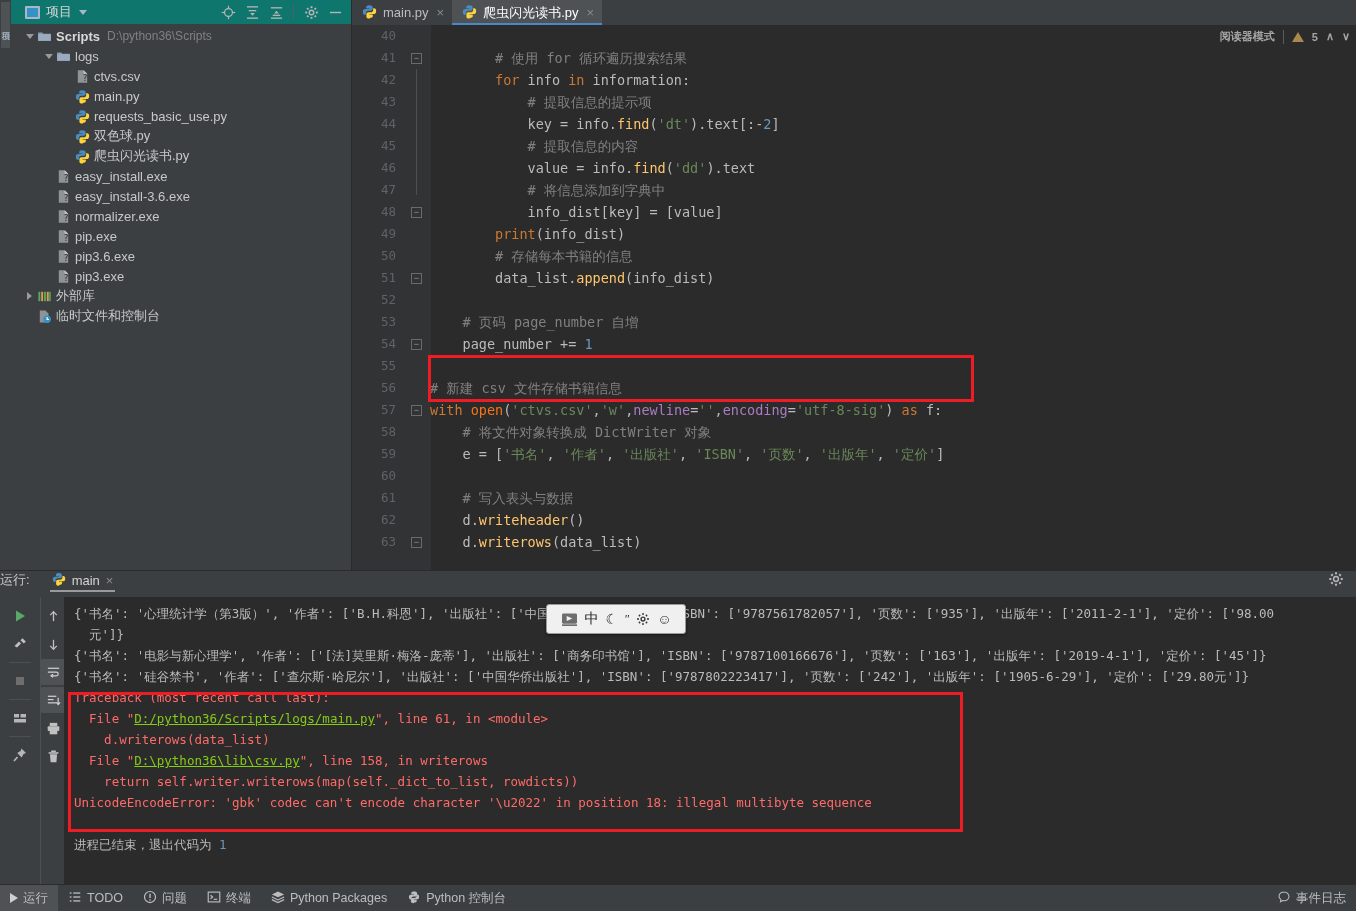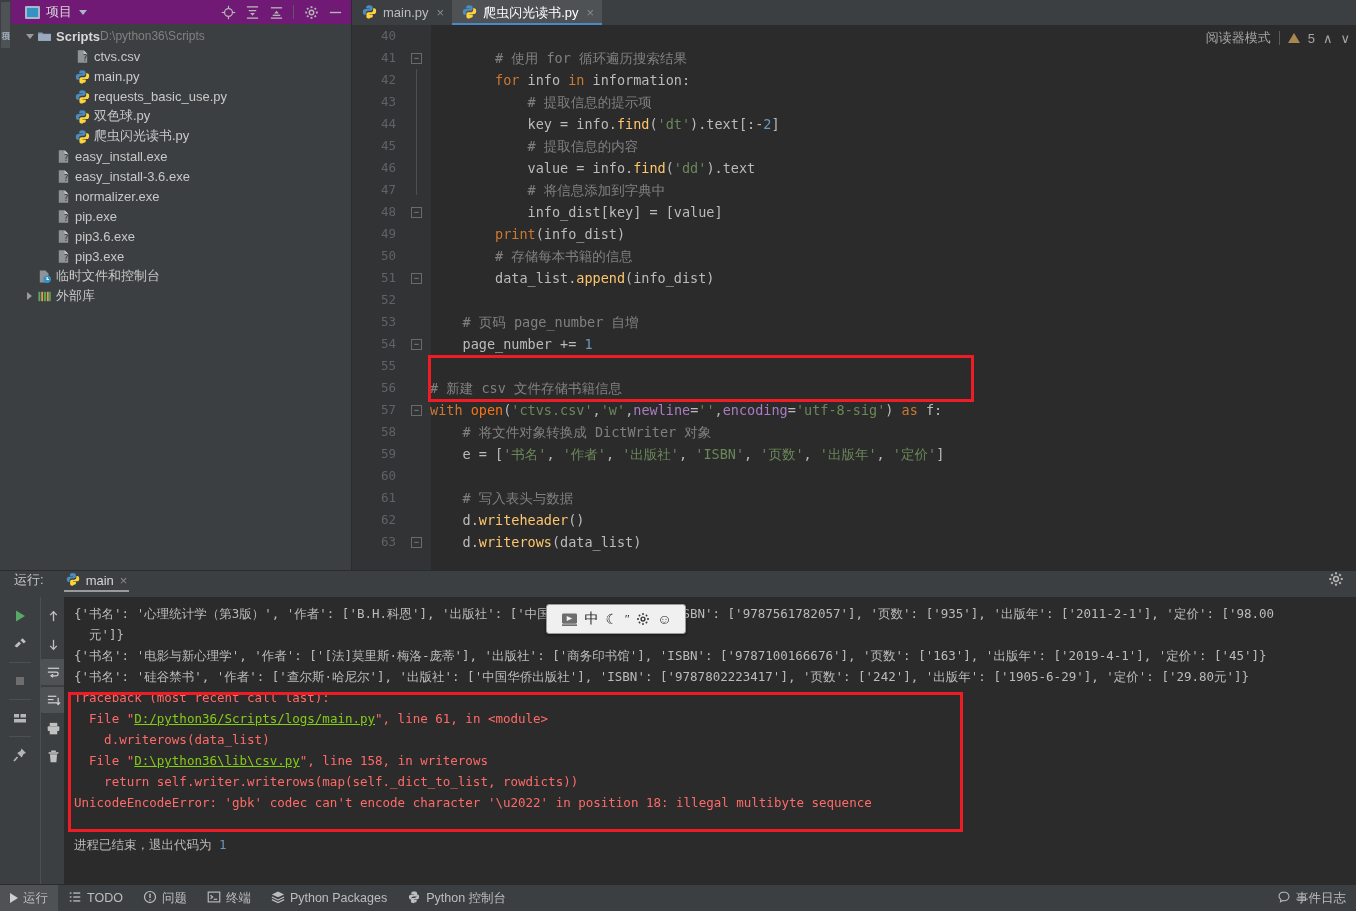--- a/index.html
+++ b/index.html
@@ -24,21 +24,21 @@
     background:#4e5254;text-align:center;overflow:hidden;line-height:9px;
   }
 
   
   .project-panel{
     position:absolute;left:11px;top:0;width:340px;height:570px;
     background:#3c3f41;border-right:1px solid #2b2b2b;
   }
   .proj-header{
     height:24px;display:flex;align-items:center;padding:0 4px;
-    background:#701a75;
+    background:#0f766e;
   }
   .proj-header .blue-sq{
     width:15px;height:13px;border:2px solid #a9b7c6;border-radius:1px;
     background:#3592c4;margin-left:10px;margin-right:6px;box-sizing:border-box;
   }
   .proj-title{font-size:13px;color:#d6d6d6;}
   .chev{
     margin-left:7px;width:0;height:0;border-left:4px solid transparent;
     border-right:4px solid transparent;border-top:5px solid #a9b7c6;
   }
@@ -57,21 +57,21 @@
   }
   .tw{width:13px;height:13px;display:inline-flex;align-items:center;
       justify-content:center;flex:0 0 auto;}
   .arr-down{width:0;height:0;border-left:4px solid transparent;
       border-right:4px solid transparent;border-top:5px solid #9a9a9a;}
   .arr-right{width:0;height:0;border-top:4px solid transparent;
       border-bottom:4px solid transparent;border-left:5px solid #9a9a9a;}
   .ico{width:16px;height:16px;margin-right:4px;flex:0 0 auto;
        display:inline-flex;align-items:center;justify-content:center;}
   .lbl-bold{font-weight:bold;color:#d8d8d8;}
-  .path-dim{color:#808080;font-size:12px;}
+  .path-dim{color:#808080;margin-left:7px;font-size:12px;}
 
   
   .editor{
     position:absolute;left:352px;top:0;width:1004px;height:570px;
     background:#2b2b2b;
   }
   .tabbar{height:25px;background:#3c3f41;display:flex;align-items:stretch;}
   .tab{
     display:flex;align-items:center;padding:0 8px 0 10px;gap:6px;
     font-size:13px;color:#bcbcbc;cursor:default;position:relative;
@@ -126,36 +126,36 @@
   }
 
   .crumbbar{
     position:absolute;left:0;bottom:0;width:100%;height:24px;
     background:#3c3f41;display:flex;align-items:center;
   }
   .crumbbar .txt{margin-left:70px;font-size:12.5px;color:#bcbcbc;}
 
   .topright{
     position:absolute;right:6px;top:29px;display:flex;align-items:center;
-    gap:8px;font-size:13px;color:#a5a5a5;z-index:5;
+    gap:8px;font-size:11px;color:#a5a5a5;z-index:5;font-weight:bold;
   }
   .tr-sep{width:1px;height:14px;background:#5a5d5e;}
   .warn-tri{
     width:0;height:0;border-left:6px solid transparent;
     border-right:6px solid transparent;border-bottom:10px solid #a9874e;
     display:inline-block;position:relative;
   }
 
   
   .runpanel{
     position:absolute;left:0;top:570px;width:1356px;height:315px;
     background:#3c3f41;border-top:1px solid #2b2b2b;
   }
   .run-header{
-    height:18px;display:flex;align-items:center;padding-left:14px;
+    height:18px;display:flex;align-items:center;padding-left:0;
     font-size:13px;color:#c8c8c8;
   }
   .run-tab{
     display:flex;align-items:center;gap:6px;margin-left:14px;
     padding:0 8px;height:24px;position:relative;color:#d4d4d4;
   }
   .run-tab:after{
     content:"";position:absolute;left:6px;right:6px;bottom:0;height:2px;
     background:#9a9a9a;
   }
@@ -278,20 +278,32 @@
           </span>
           <span class="ico">
             <svg width="15" height="15" viewBox="0 0 16 16">
               <path d="M1.2 3.6h4.4l1.2 1.4h8V12.6H1.2z" fill="#8a9bb0"></path>
               <path d="M1.2 5.5h13.6V12.6H1.2z" fill="#9aabc0"></path>
             </svg>
           </span>
           <span class="lbl-bold">Scripts</span>
           <span class="path-dim">D:\python36\Scripts</span>
         </div>
+        <div class="tnode" style="padding-left: 31px;">
+          <span class="tw">
+            <span class="arr-down"></span>
+          </span>
+          <span class="ico">
+            <svg width="15" height="15" viewBox="0 0 16 16">
+              <path d="M1.2 3.6h4.4l1.2 1.4h8V12.6H1.2z" fill="#8a9bb0"></path>
+              <path d="M1.2 5.5h13.6V12.6H1.2z" fill="#9aabc0"></path>
+            </svg>
+          </span>
+          <span class="">logs</span>
+        </div>
         <div class="tnode" style="padding-left: 50px;">
           <span class="tw"></span>
           <span class="ico">
             <svg width="15" height="15" viewBox="0 0 16 16">
               <path d="M3 1.3h6.2L13 5.1V14.7H3z" fill="#8f9397"></path>
               <path d="M9.2 1.3 L13 5.1 H9.2z" fill="#c4c8cc"></path>
               <text x="8" y="13" font-size="9" fill="#2b2b2b" font-family="monospace">?</text>
             </svg>
           </span>
           <span class="">ctvs.csv</span>
@@ -394,46 +406,46 @@
         <div class="tnode" style="padding-left: 31px;">
           <span class="tw"></span>
           <span class="ico">
             <svg width="15" height="15" viewBox="0 0 16 16">
               <path d="M3 1.3h6.2L13 5.1V14.7H3z" fill="#8f9397"></path>
               <path d="M9.2 1.3 L13 5.1 H9.2z" fill="#c4c8cc"></path>
               <text x="8" y="13" font-size="9" fill="#2b2b2b" font-family="monospace">?</text>
             </svg>
           </span>
           <span class="">pip3.exe</span>
-        </div>
-        <div class="tnode" style="padding-left: 12px;">
-          <span class="tw"></span>
-          <span class="ico">
-            <svg width="15" height="15" viewBox="0 0 16 16">
-              <path d="M3 1.5h6l3.2 3.2v9.8H3z" fill="#8f9397"></path>
-              <circle cx="10.8" cy="11" r="4" fill="#3592c4"></circle>
-              <path d="M10.8 8.6 v2.6 h2" fill="none" stroke="#fff" stroke-width="1.2"></path>
-            </svg>
-          </span>
-          <span class="">临时文件和控制台</span>
         </div>
         <div class="tnode" style="padding-left: 12px;">
           <span class="tw">
             <span class="arr-right"></span>
           </span>
           <span class="ico">
             <svg width="15" height="15" viewBox="0 0 16 16">
               <rect x="1.5" y="3" width="2" height="10" fill="#59a869"></rect>
               <rect x="4.5" y="3" width="2" height="10" fill="#d9a343"></rect>
               <rect x="7.5" y="3" width="2" height="10" fill="#59a869"></rect>
               <rect x="10.5" y="3" width="2" height="10" fill="#d9a343"></rect>
               <rect x="13" y="3" width="1.6" height="10" fill="#59a869"></rect>
             </svg>
           </span>
           <span class="">外部库</span>
+        </div>
+        <div class="tnode" style="padding-left: 12px;">
+          <span class="tw"></span>
+          <span class="ico">
+            <svg width="15" height="15" viewBox="0 0 16 16">
+              <path d="M3 1.5h6l3.2 3.2v9.8H3z" fill="#8f9397"></path>
+              <circle cx="10.8" cy="11" r="4" fill="#3592c4"></circle>
+              <path d="M10.8 8.6 v2.6 h2" fill="none" stroke="#fff" stroke-width="1.2"></path>
+            </svg>
+          </span>
+          <span class="">临时文件和控制台</span>
         </div>
       </div>
   </div>
 
   <div class="editor">
     <div class="tabbar" id="tabbar">
         <div class="tab">
           <span><svg width="15" height="15" viewBox="0 0 16 16">
               <path d="M7.9 1.2c-2 0-3.4.6-3.4 2.1v1.6h3.5v.5H3.2c-1.3 0-2.3 1-2.3 3s.8 3 2.1 3h1.1V9.6c0-1.4 1.2-2.5 2.6-2.5h2.6c1.1 0 2-.9 2-2V3.3c0-1.2-1.2-2.1-3.4-2.1z" fill="#4b8bbe"></path>
               <path d="M8.1 14.8c2 0 3.4-.6 3.4-2.1v-1.6H8v-.5h4.8c1.3 0 2.3-1 2.3-3s-.8-3-2.1-3h-1.1v1.8c0 1.4-1.2 2.5-2.6 2.5H6.7c-1.1 0-2 .9-2 2v2.8c0 1.2 1.2 2.1 3.4 2.1z" fill="#ffd43b"></path>

